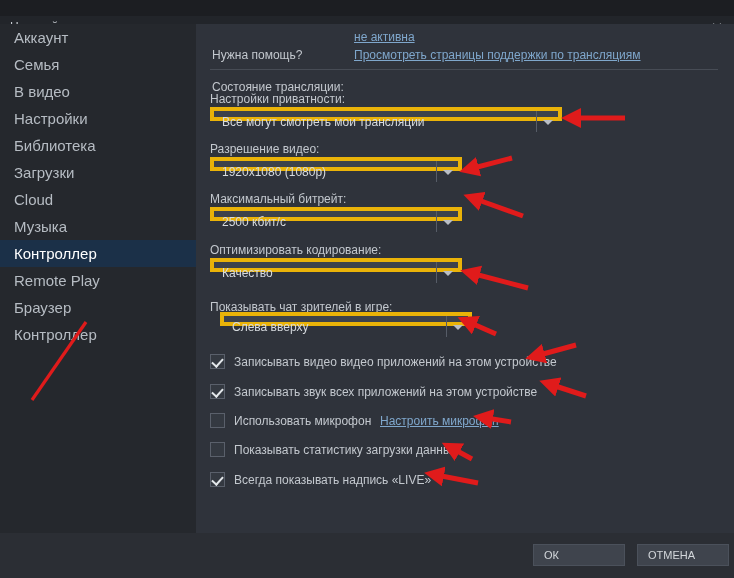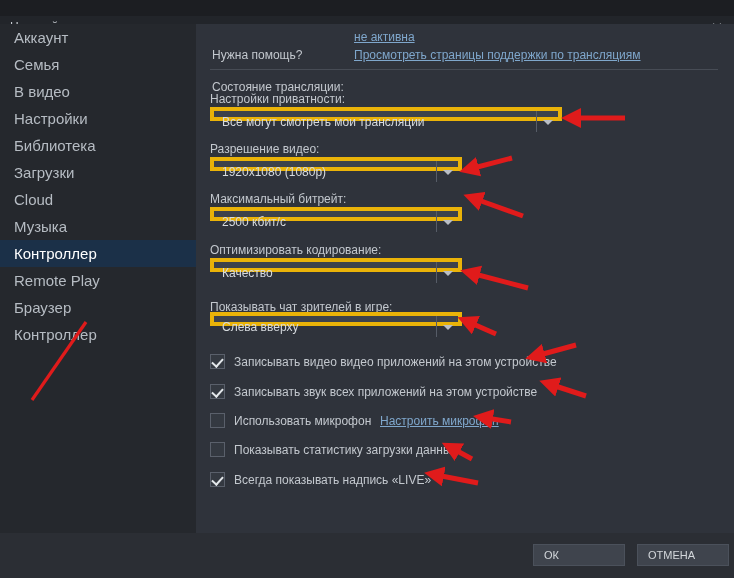--- a/index.html
+++ b/index.html
@@ -254,21 +254,21 @@
         <div class="dropdown" style="left: 14px; top: 183px; width: 252px;">
           <div class="dd-text">2500 кбит/с</div>
           <div class="dd-btn"></div>
         </div>
         <div class="field-label" style="left: 14px; top: 219px; text-align: right;">Оптимизировать кодирование:</div>
         <div class="dropdown" style="left: 14px; top: 234px; width: 252px; padding-left: 32px;">
           <div class="dd-text">Качество</div>
           <div class="dd-btn"></div>
         </div>
         <div class="field-label" style="left: 14px; top: 276px;">Показывать чат зрителей в игре:</div>
-        <div class="dropdown" style="left: 14px; top: 288px; width: 252px;">
+        <div class="dropdown" style="left: 24px; top: 288px; width: 252px;">
           <div class="dd-text">Слева вверху</div>
           <div class="dd-btn"></div>
         </div>
       </div>
     <div id="checkbox-host">
         <div class="cb-row" style="top: 330px;">
           <div class="cb-box checked"></div>
           <div class="cb-label">Записывать видео видео приложений на этом устройстве</div>
         </div>
         <div class="cb-row" style="top: 360px;">

